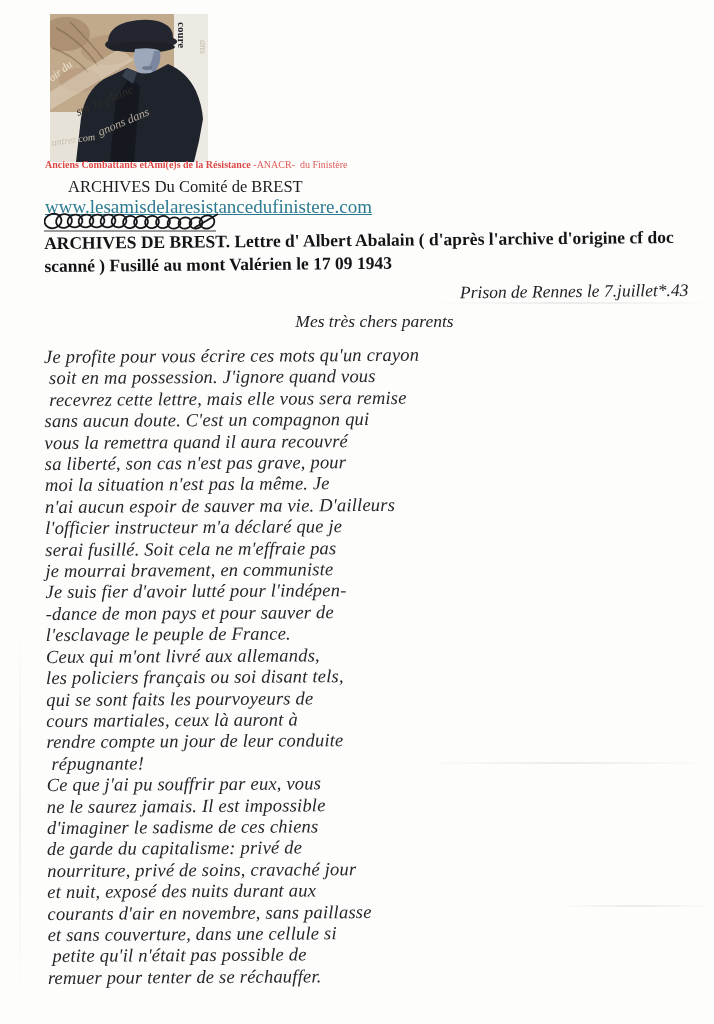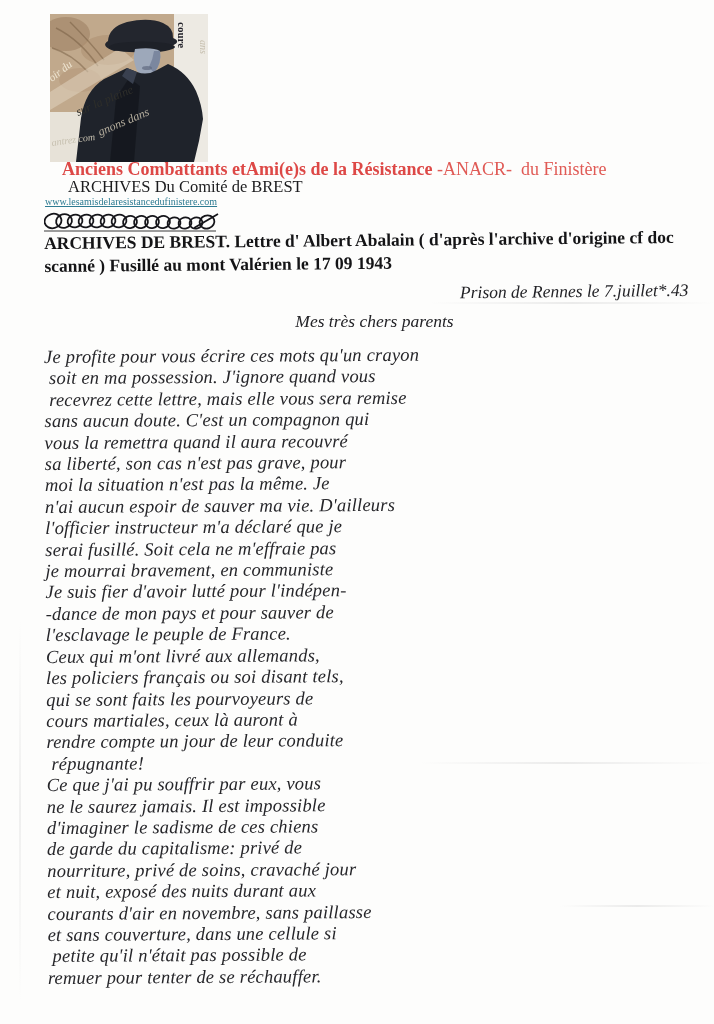--- a/index.html
+++ b/index.html
@@ -11,25 +11,25 @@
   
   .photo{position:absolute;left:50px;top:14px;width:158px;height:148px;}
   .photo svg{display:block;width:100%;height:100%;}
   .ov{font-family:"Liberation Serif","DejaVu Serif",serif;font-style:italic;}
   .ov.light{fill:#efe6d2;font-size:11px;}
   .ov.dark{fill:#2e2e2a;font-size:12px;}
   .ov.vert{fill:#22222a;font-size:11px;font-style:normal;font-weight:bold;}
   .ov.gray{fill:#b3ac9c;font-size:12px;}
   .ov.faint{fill:#c7c0b0;font-size:10px;}
   
-  .org-line{position:absolute;left:62px;top:159px;font-size:18px;white-space:nowrap;}
+  .org-line{position:absolute;left:45px;top:159px;font-size:10px;white-space:nowrap;}
   .org-bold{font-weight:bold;color:#dd4846;}
   .org-rest{color:#e05a55;white-space:pre;}
   .archives-line{position:absolute;left:45px;top:177px;font-size:16.5px;color:#1b1b1d;margin-left:23px;}
-  .website{position:absolute;left:45px;top:196px;font-size:10px;color:#2d7b92;
+  .website{position:absolute;left:45px;top:196px;font-size:19px;color:#2d7b92;
            text-decoration:underline;cursor:pointer;}
   .scribble{position:absolute;left:44px;top:211px;}
   
   .title{position:absolute;left:44px;top:232px;width:672px;font-weight:bold;
          font-size:17.5px;line-height:22.5px;color:#141416;transform:rotate(-0.55deg);
          transform-origin:left top;}
   .title-line{white-space:pre;}
   
   .dateline{position:absolute;right:26px;top:281px;font-style:italic;font-size:17.5px;
             color:#232327;transform:rotate(-0.6deg);}

